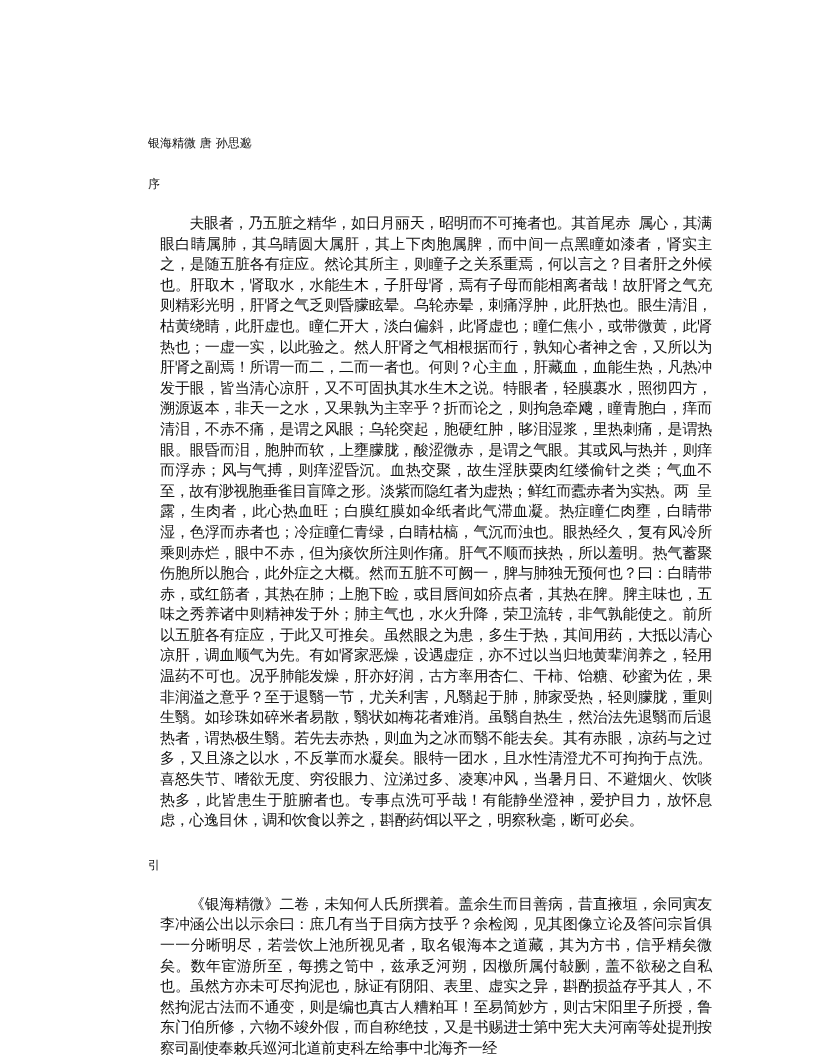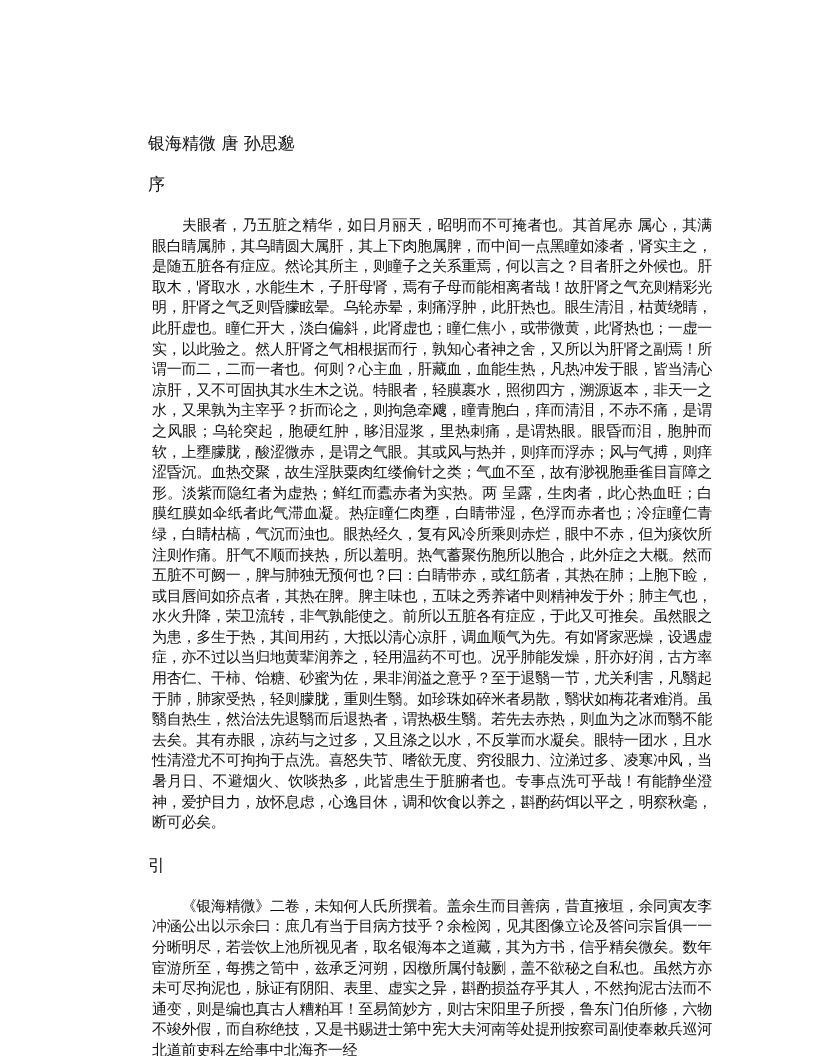--- a/index.html
+++ b/index.html
@@ -5,26 +5,26 @@
   html, body { margin: 0; padding: 0; background: #ffffff; }
   body {
     width: 816px; height: 1056px; position: relative; overflow: hidden;
     font-family: "DejaVu Serif", "Liberation Serif", serif;
     color: #111111;
   }
   .page {
     position: absolute; left: 148px; top: 133px; width: 564px;
     font-size: 15px; line-height: 20.6px;
   }
-  .heading { margin: 0; padding-left: 0; font-weight: normal; font-size: 17px; line-height: 20px; }
+  .heading { margin: 0; padding-left: 0; font-weight: normal; font-size: 12px; line-height: 20px; }
   .title { margin-bottom: 21px; }
   .sec { margin-bottom: 21px; }
   .para {
-    margin: 0 0 22px 4px; text-align: justify; text-indent: 0;
-    letter-spacing: -0.35px; word-break: break-all;
+    margin: 0 0 22px 12px; text-align: justify; text-indent: 0;
+    letter-spacing: -0.35px; word-break: break-all; font-family: Liberation Mono, monospace;
   }
 </style>
 </head>
 <body>
 
 <div class="page">
   <h1 class="heading title">银海精微 唐 孙思邈</h1>
 
   <h2 class="heading sec">序</h2>
   <p class="para">　　<span>夫眼者，乃五脏之精华，如日月丽天，昭明而不可掩者也。其首尾赤 属心，其满眼白睛属肺，其乌睛圆大属肝，其上下肉胞属脾，而中间一点黑瞳如漆者，肾实主之，是随五脏各有症应。然论其所主，则瞳子之关系重焉，何以言之？目者肝之外候也。肝取木，肾取水，水能生木，子肝母肾，焉有子母而能相离者哉！故肝肾之气充则精彩光明，肝肾之气乏则昏朦眩晕。乌轮赤晕，刺痛浮肿，此肝热也。眼生清泪，枯黄绕睛，此肝虚也。瞳仁开大，淡白偏斜，此肾虚也；瞳仁焦小，或带微黄，此肾热也；一虚一实，以此验之。然人肝肾之气相根据而行，孰知心者神之舍，又所以为肝肾之副焉！所谓一而二，二而一者也。何则？心主血，肝藏血，血能生热，凡热冲发于眼，皆当清心凉肝，又不可固执其水生木之说。特眼者，轻膜裹水，照彻四方，溯源返本，非天一之水，又果孰为主宰乎？折而论之，则拘急牵飕，瞳青胞白，痒而清泪，不赤不痛，是谓之风眼；乌轮突起，胞硬红肿，眵泪湿浆，里热刺痛，是谓热眼。眼昏而泪，胞肿而软，上壅朦胧，酸涩微赤，是谓之气眼。其或风与热并，则痒而浮赤；风与气搏，则痒涩昏沉。血热交聚，故生淫肤粟肉红缕偷针之类；气血不至，故有渺视胞垂雀目盲障之形。淡紫而隐红者为虚热；鲜红而蠹赤者为实热。两 呈露，生肉者，此心热血旺；白膜红膜如伞纸者此气滞血凝。热症瞳仁肉壅，白睛带湿，色浮而赤者也；冷症瞳仁青绿，白睛枯槁，气沉而浊也。眼热经久，复有风冷所乘则赤烂，眼中不赤，但为痰饮所注则作痛。肝气不顺而挟热，所以羞明。热气蓄聚伤胞所以胞合，此外症之大概。然而五脏不可阙一，脾与肺独无预何也？曰：白睛带赤，或红筋者，其热在肺；上胞下睑，或目唇间如疥点者，其热在脾。脾主味也，五味之秀养诸中则精神发于外；肺主气也，水火升降，荣卫流转，非气孰能使之。前所以五脏各有症应，于此又可推矣。虽然眼之为患，多生于热，其间用药，大抵以清心凉肝，调血顺气为先。有如肾家恶燥，设遇虚症，亦不过以当归地黄辈润养之，轻用温药不可也。况乎肺能发燥，肝亦好润，古方率用杏仁、干柿、饴糖、砂蜜为佐，果非润溢之意乎？至于退翳一节，尤关利害，凡翳起于肺，肺家受热，轻则朦胧，重则生翳。如珍珠如碎米者易散，翳状如梅花者难消。虽翳自热生，然治法先退翳而后退热者，谓热极生翳。若先去赤热，则血为之冰而翳不能去矣。其有赤眼，凉药与之过多，又且涤之以水，不反掌而水凝矣。眼特一团水，且水性清澄尤不可拘拘于点洗。喜怒失节、嗜欲无度、穷役眼力、泣涕过多、凌寒冲风，当暑月日、不避烟火、饮啖热多，此皆患生于脏腑者也。专事点洗可乎哉！有能静坐澄神，爱护目力，放怀息虑，心逸目休，调和饮食以养之，斟酌药饵以平之，明察秋毫，断可必矣。</span></p>

